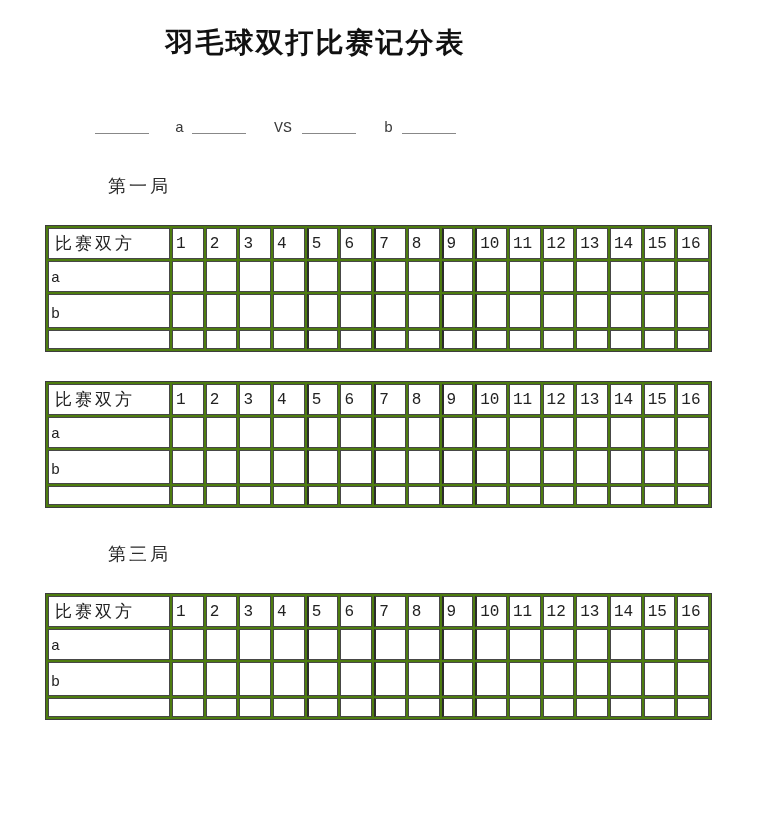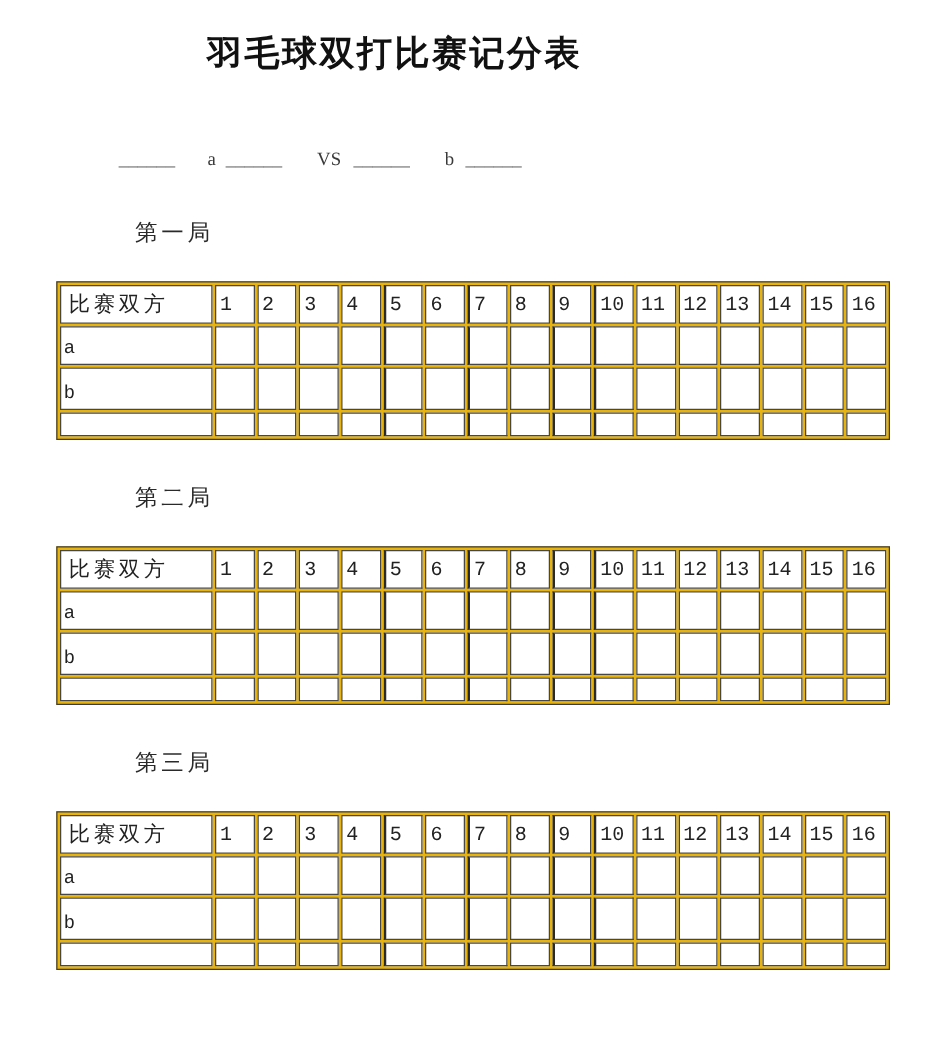--- a/index.html
+++ b/index.html
@@ -27,21 +27,21 @@
     font-size: 28px;
     font-weight: bold;
     letter-spacing: 2px;
     color: #111111;
   }
   .vs-line {
     margin: 60px 0 0 95px;
     height: 20px;
     display: flex;
     align-items: baseline;
-    font-family: Liberation Serif, serif;
+    font-family: Liberation Mono, monospace;
     font-size: 15px;
     color: #3a3a3a;
     white-space: pre;
   }
   .vs-line .blank {
     color: #555555;
     letter-spacing: 0px;
   }
   .vs-line .gap-a   { margin-left: 26px; }
   .vs-line .gap-b1  { margin-left: 8px;  }
@@ -56,21 +56,21 @@
     font-size: 18px;
     letter-spacing: 3px;
     color: #2a2a2a;
   }
   table.score {
     margin: 29px 0 0 45px;
     width: 667px;
     table-layout: fixed;
     border-collapse: separate;
     border-spacing: 2px;
-    background: #eab308;
+    background: #4d7c0f;
     border: 1px solid #3d3d3d;
   }
   table.score td {
     border: 1px solid #474747;
     padding: 0;
     background: #ffffff;
     overflow: hidden;
   }
   table.score tr.r-hdr { height: 31px; }
   table.score tr.r-a   { height: 31px; }
@@ -203,21 +203,20 @@
             <td class="blank"></td>
             <td class="blank"></td>
             <td class="blank"></td>
             <td class="blank"></td>
           </tr>
         </tbody>
       </table>
   </div>
 
   <div class="section">
-    <div class="section-heading">第二局</div>
     <table class="score">
         <tbody>
           <tr class="r-hdr">
             <td class="corner">比赛双方</td>
             <td class="num">1</td>
             <td class="num">2</td>
             <td class="num">3</td>
             <td class="num">4</td>
             <td class="num">5</td>
             <td class="num">6</td>

